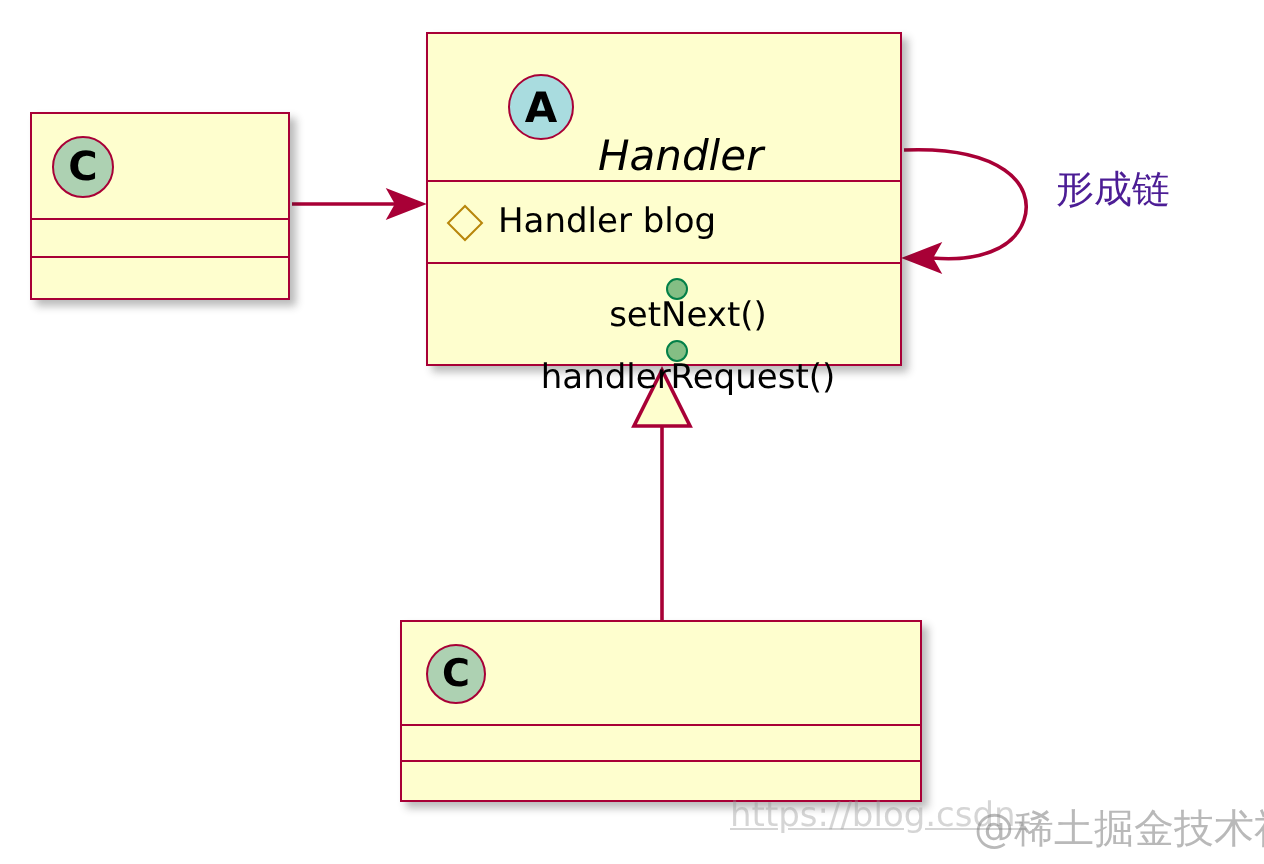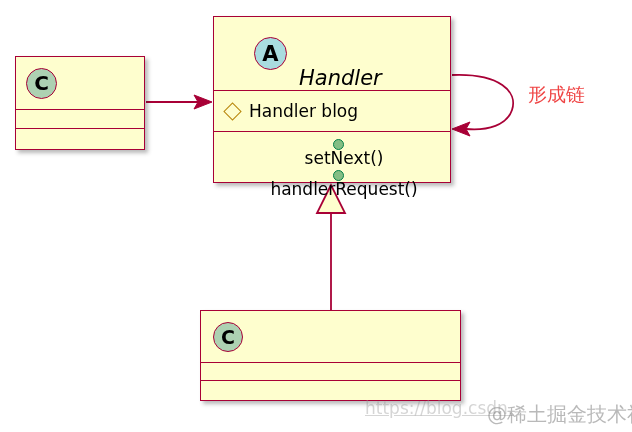--- a/index.html
+++ b/index.html
@@ -198,21 +198,21 @@
     z-index: 2;
     overflow: visible;
   }
 
   
   #chain-note {
     position: absolute;
     left: 528px;
     top: 82px;
     font-size: 19px;
-    color: #ef4444;
+    color: #4c1d95;
     white-space: nowrap;
     z-index: 4;
   }
 
   
   .watermark {
     position: absolute;
     white-space: nowrap;
     z-index: 5;
     pointer-events: none;

